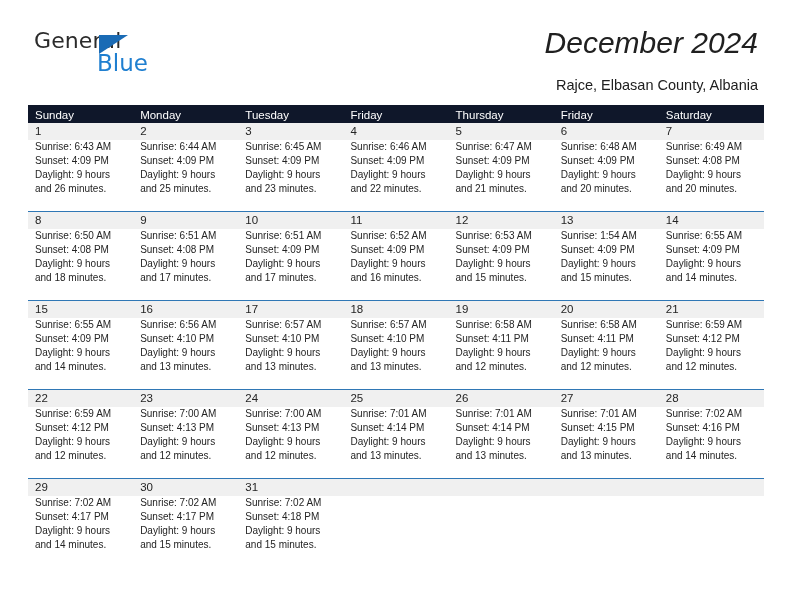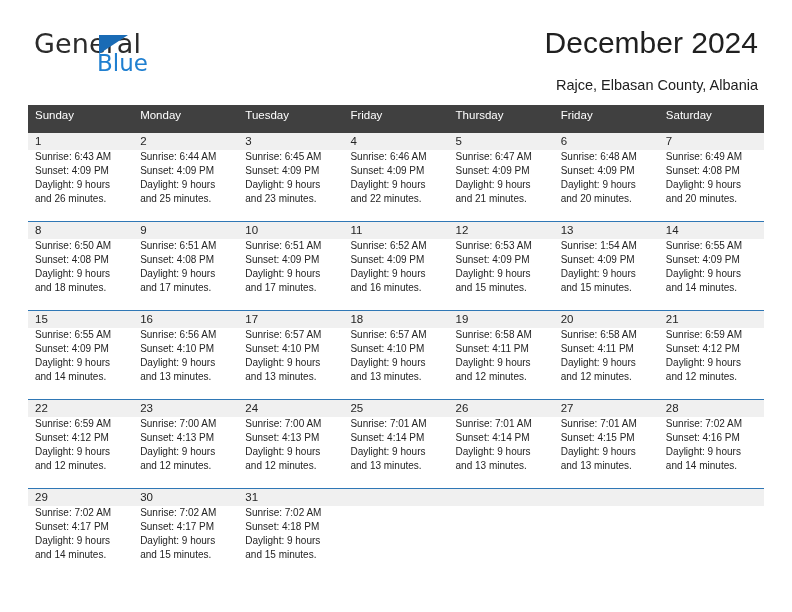--- a/index.html
+++ b/index.html
@@ -32,21 +32,21 @@
     position: absolute;
     left: 34px;
     top: 4px;
     width: 180px;
     height: 56px;
   }
   .logo-general {
     position: absolute;
     left: 0;
     top: 0;
-    font-size: 27px;
+    font-size: 22px;
     letter-spacing: 0.1px;
     color: #2b2b2b;
     font-family: "DejaVu Sans", sans-serif;
   }
   .logo-tri {
     position: absolute;
     left: 65px;
     top: 7px;
     width: 0;
     height: 0;
@@ -65,40 +65,41 @@
     position: absolute;
     right: 34px;
     top: 0;
     text-align: right;
   }
   .month-title {
     font-size: 30px;
     color: #202020;
     line-height: 38px;
     white-space: nowrap;
+    font-style: italic;
   }
   .location {
     font-size: 14.5px;
     color: #202020;
     line-height: 22px;
     margin-top: 12px;
     white-space: nowrap;
   }
 
   
   .calendar {
     position: absolute;
     left: 28px;
     top: 105px;
     width: 736px;
   }
   .weekdays {
     display: flex;
-    background: #404040;
-    height: 28px;
+    background: #0f172a;
+    height: 18px;
   }
   .weekday {
     flex: 1 1 0;
     font-size: 11.5px;
     color: #ffffff;
     line-height: 21px;
     padding-left: 7px;
     box-sizing: border-box;
     white-space: nowrap;
   }

